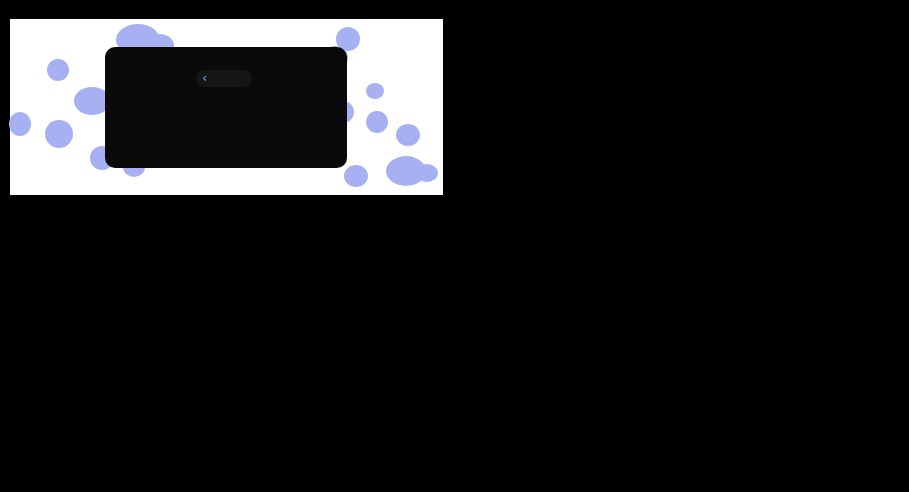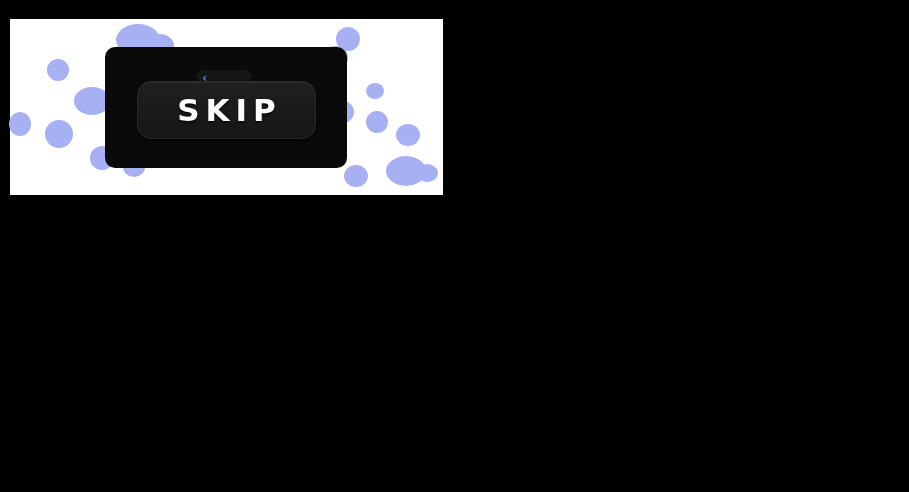--- a/index.html
+++ b/index.html
@@ -108,21 +108,18 @@
     <div class="blob" style="left:376px; top:137px; width:40px; height:30px;"></div>
     <div class="blob" style="left:406px; top:145px; width:22px; height:18px;"></div>
     <div class="blob" style="left:334px; top:146px; width:24px; height:22px;"></div>
 
     <div class="dark-card">
 
       <div class="back-pill">
         <span class="back-chevron">‹</span>
       </div>
 
-      <div class="skip-button">
-        <span class="skip-label">SKIP</span>
-      </div>
 
     </div>
 
   </div>
 
 </div>
 
 </body></html>

